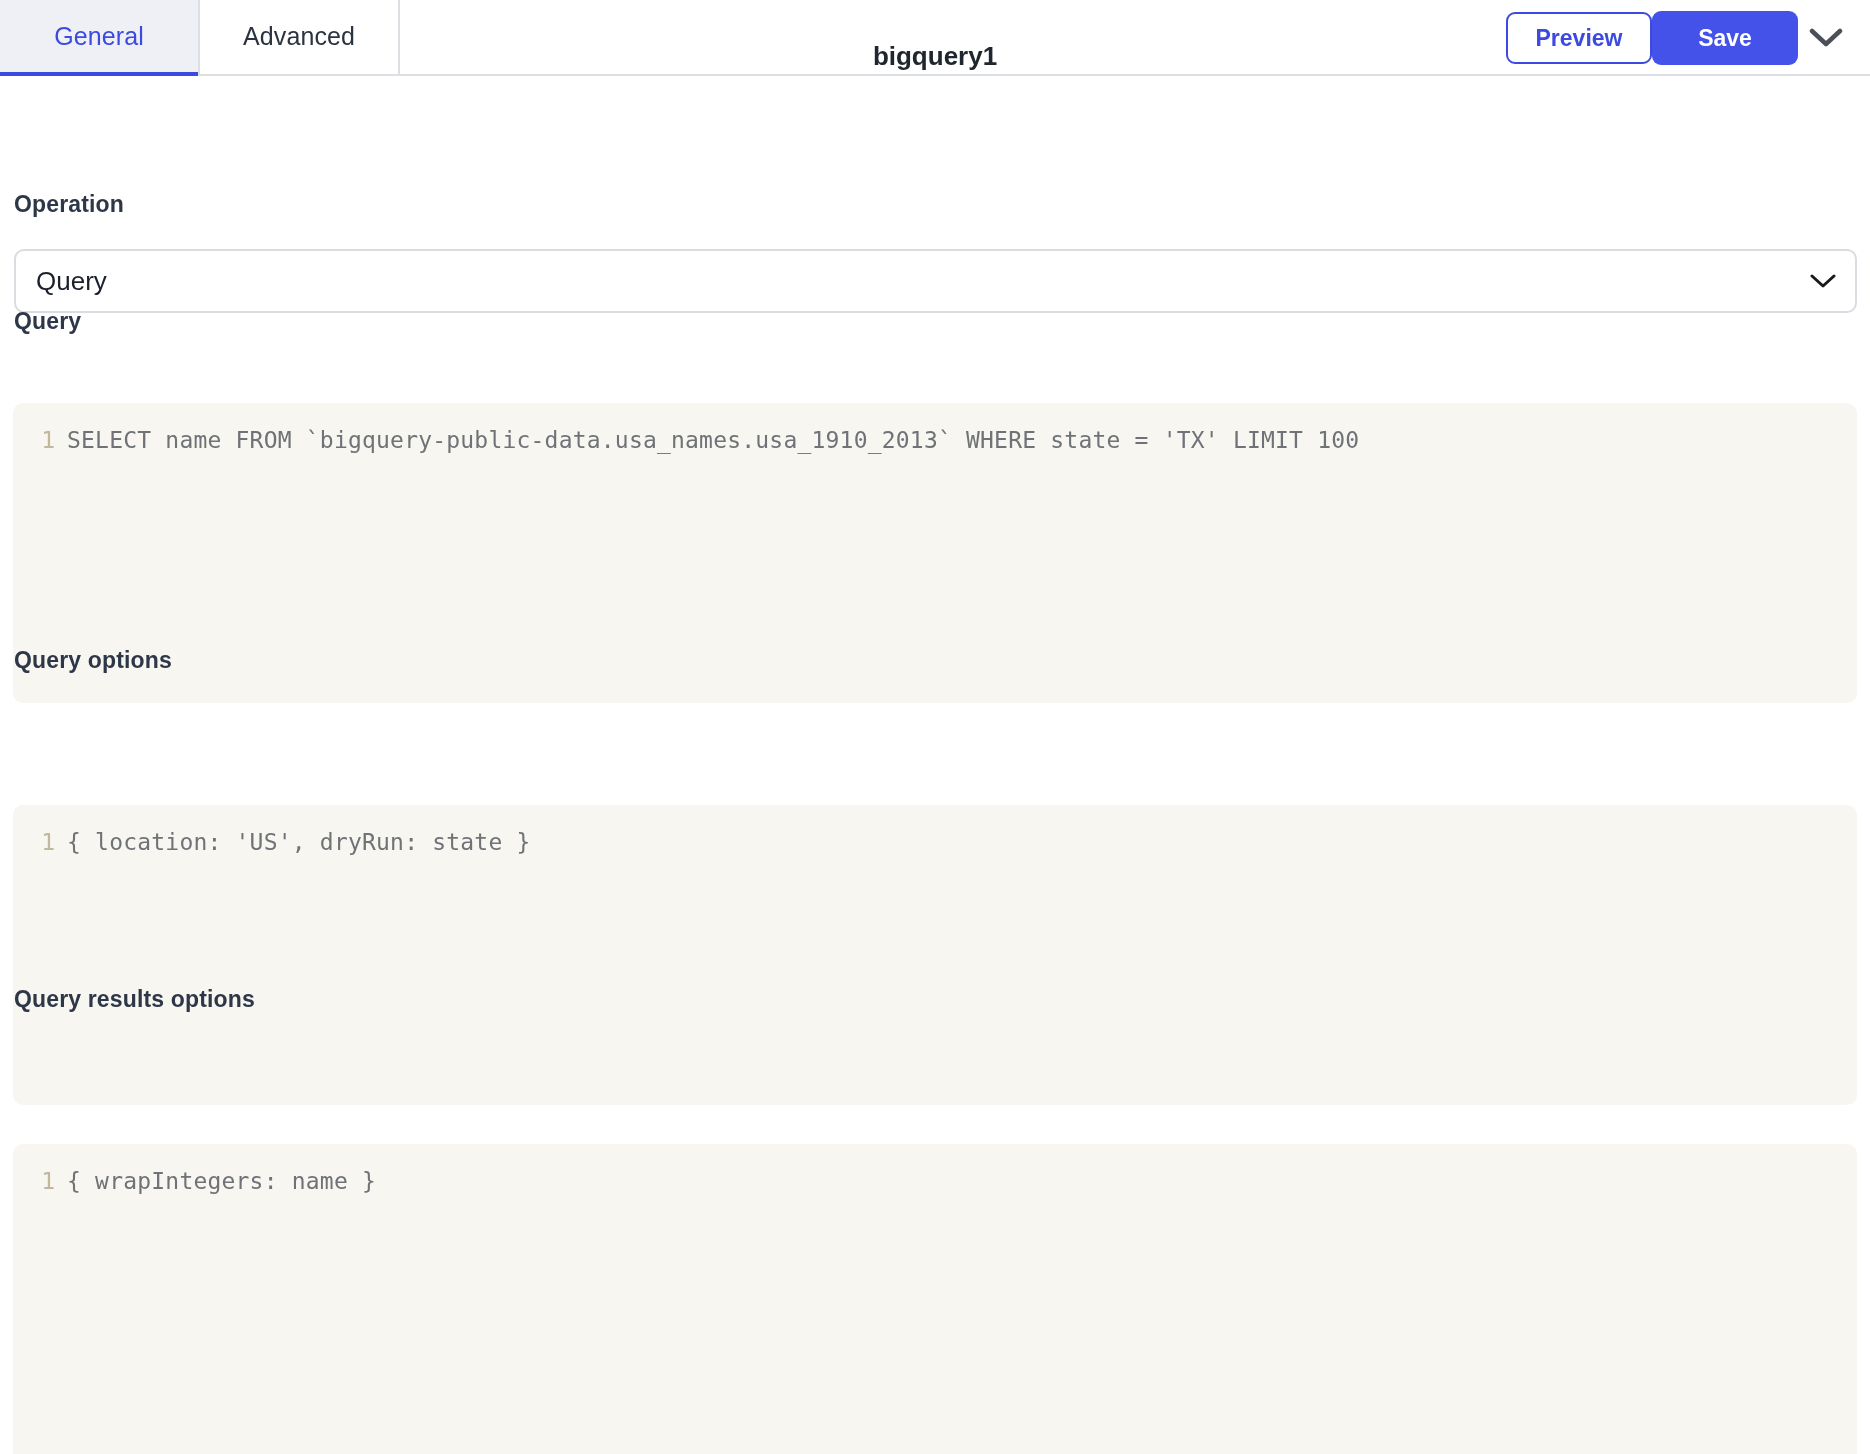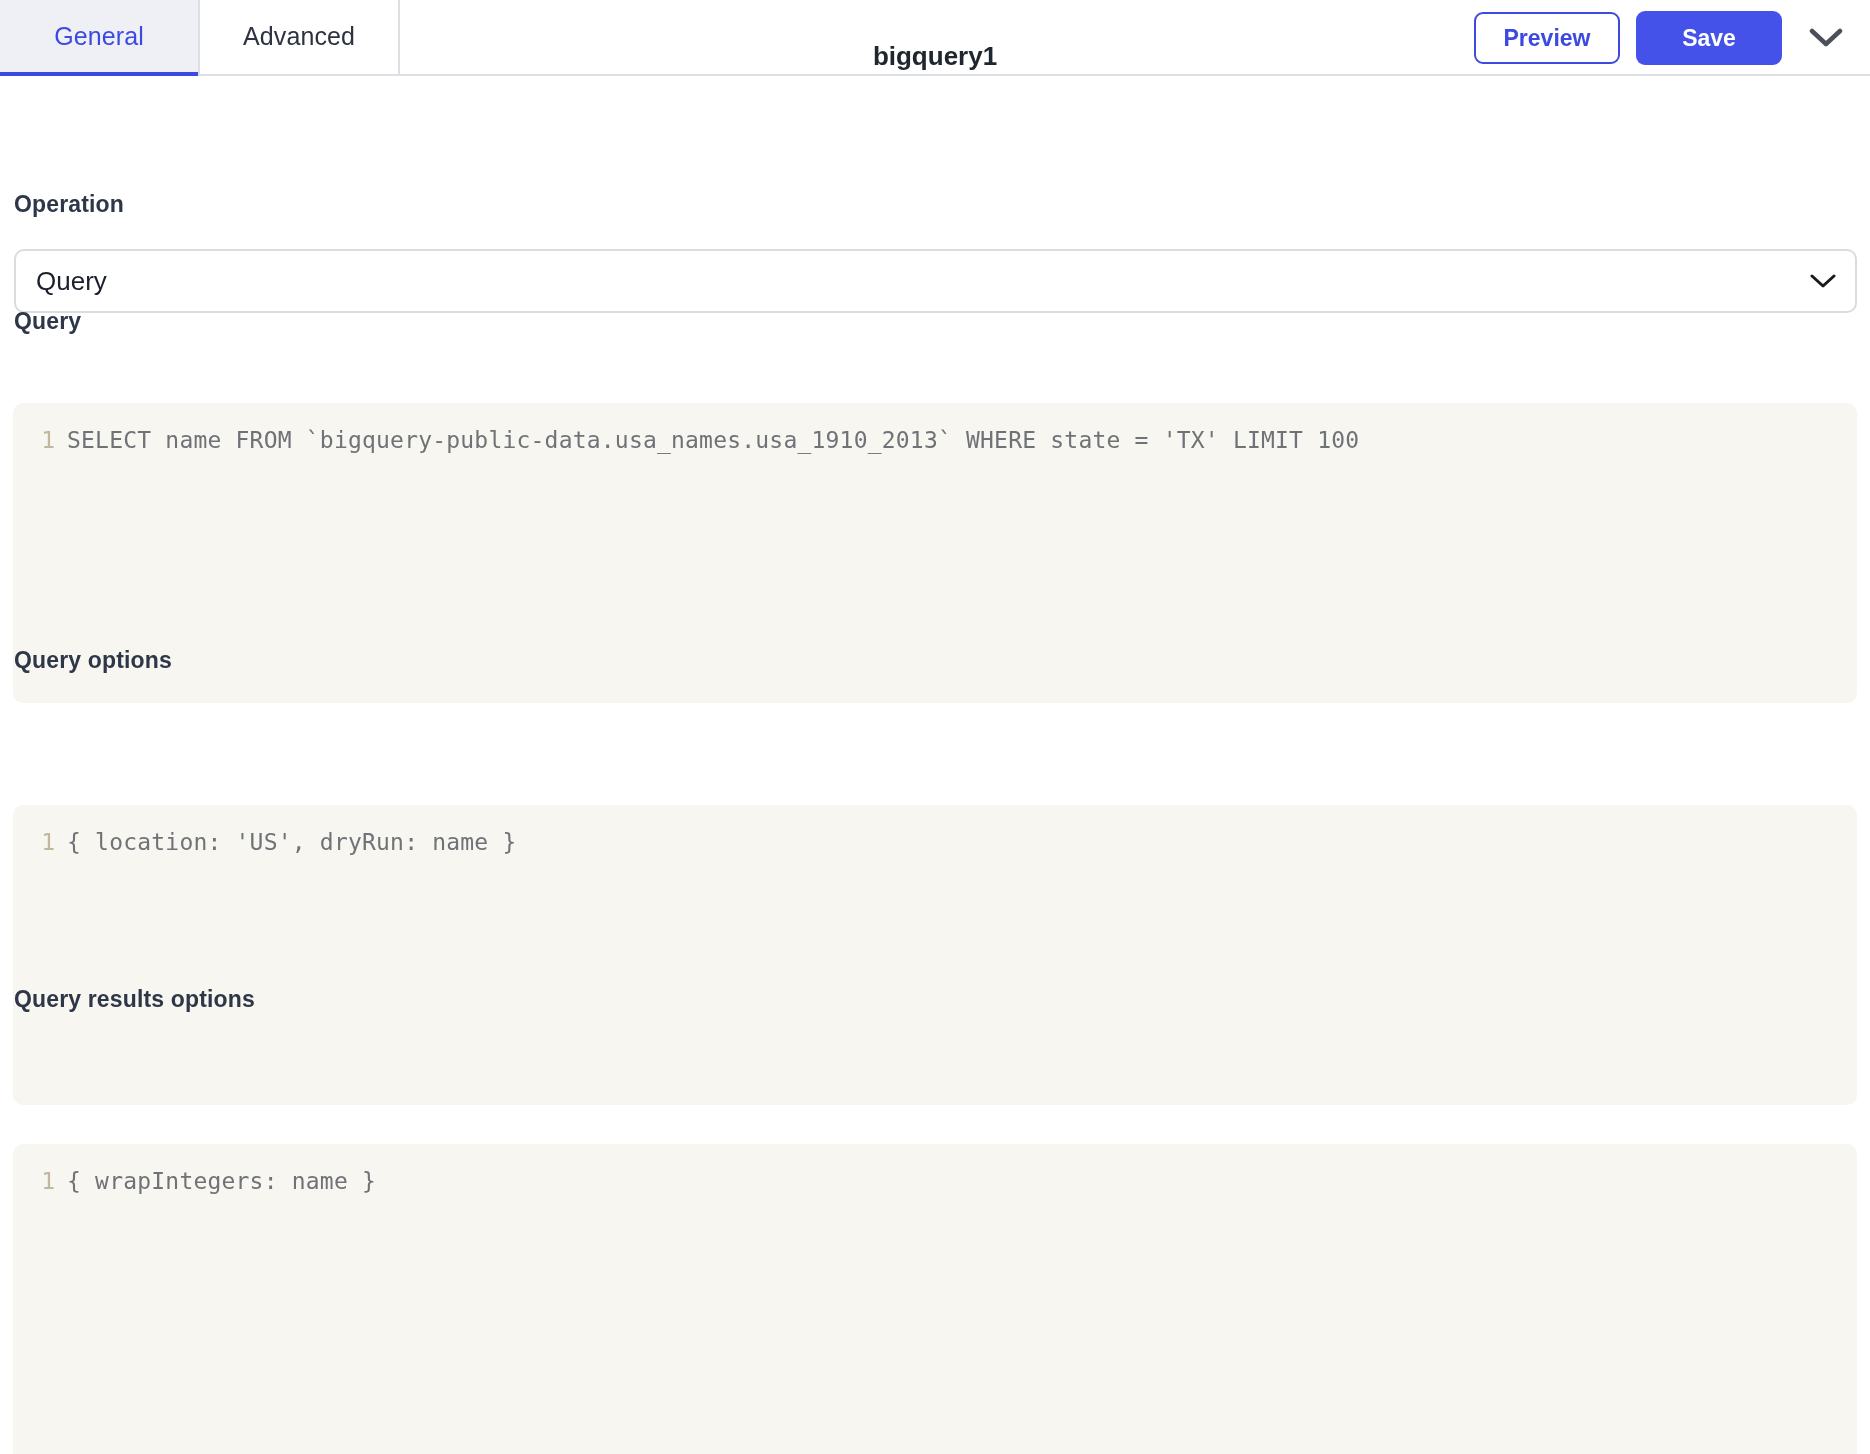--- a/index.html
+++ b/index.html
@@ -71,21 +71,20 @@
     margin-top: 18px;
   }
 
   .header-actions {
     position: absolute;
     right: 16px;
     top: 0;
     height: 76px;
     display: flex;
     align-items: center;
-    gap: 16px;
   }
   .btn {
     font-family: "Liberation Sans", sans-serif;
     font-size: 23px;
     font-weight: bold;
     border-radius: 9px;
     cursor: pointer;
     display: flex;
     align-items: center;
     justify-content: center;
@@ -248,21 +247,21 @@
     <div class="code-line">
       <span class="gutter">1</span>
       <span class="code-text">SELECT name FROM `bigquery-public-data.usa_names.usa_1910_2013` WHERE state = 'TX' LIMIT 100</span>
     </div>
   </div>
 
   <div class="field-label query-options-label">Query options</div>
   <div class="code-editor" id="query-options-editor">
     <div class="code-line">
       <span class="gutter">1</span>
-      <span class="code-text">{ location: 'US', dryRun: name }</span>
+      <span class="code-text">{ location: 'US', dryRun: state }</span>
     </div>
   </div>
 
   <div class="field-label query-results-label">Query results options</div>
   <div class="code-editor" id="query-results-editor">
     <div class="code-line">
       <span class="gutter">1</span>
       <span class="code-text">{ wrapIntegers: name }</span>
     </div>
   </div>

